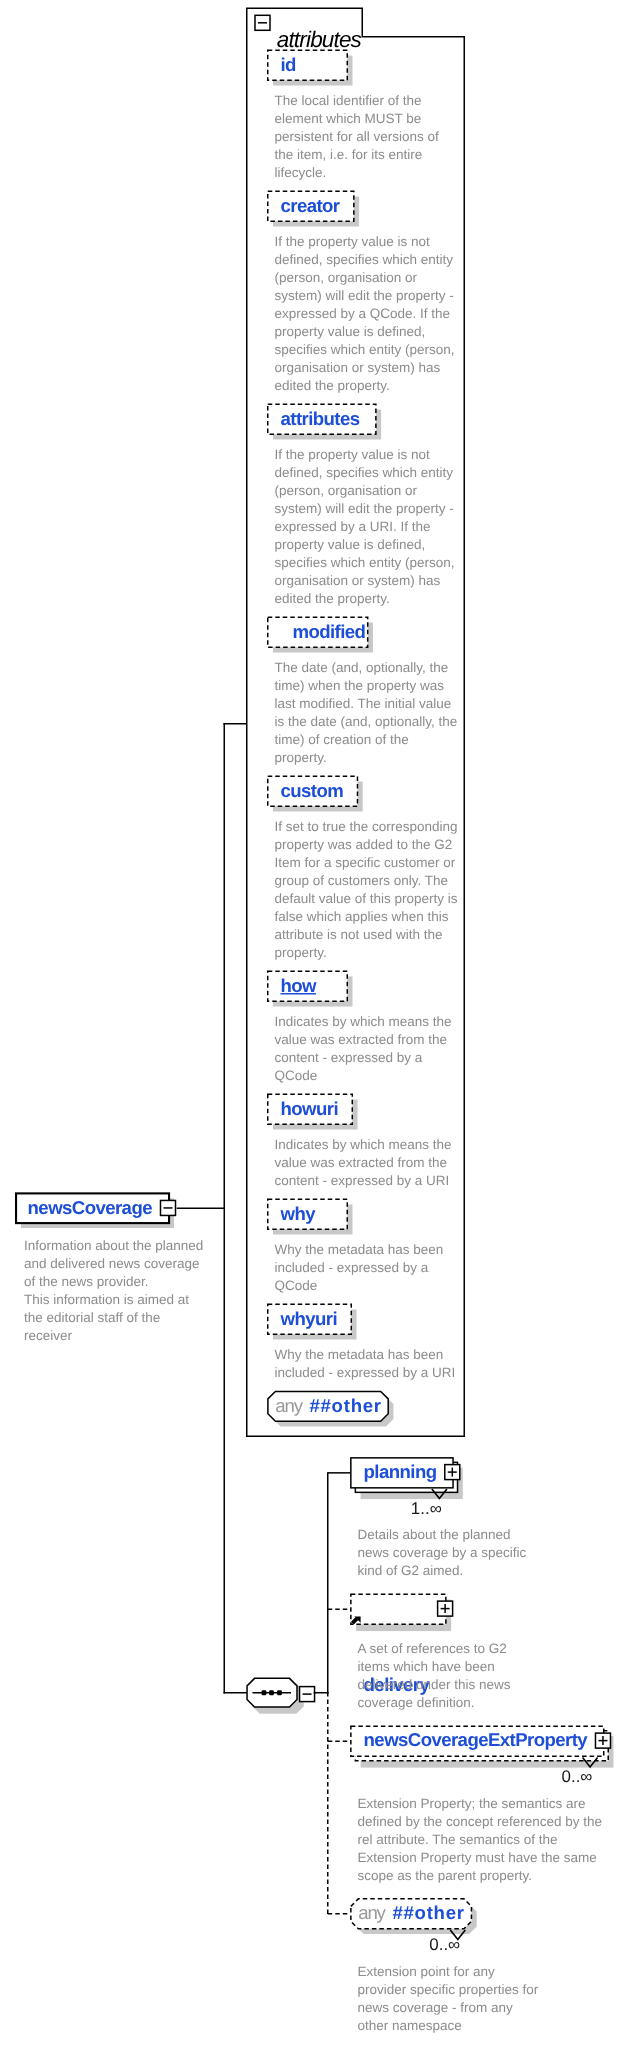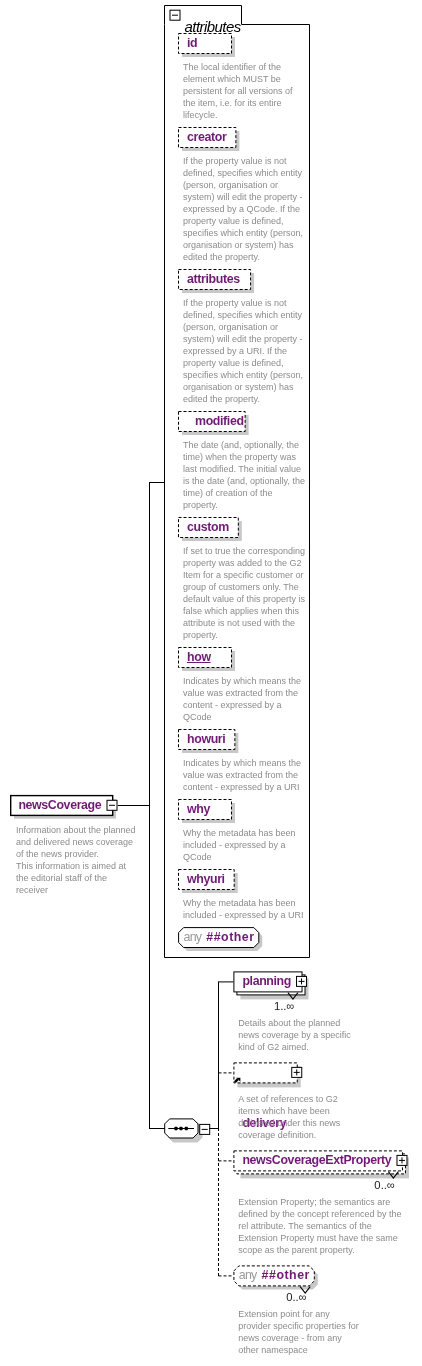--- a/index.html
+++ b/index.html
@@ -3,21 +3,21 @@
 <meta charset="utf-8">
 <title>newsCoverage</title>
 <style>
   html,body{margin:0;padding:0;background:#fff;}
   body{width:422px;height:1366px;position:relative;overflow:hidden;
        font-family:"Liberation Sans",sans-serif;}
   #stage{position:absolute;left:0;top:0;width:422px;height:1366px;}
   svg.layer{position:absolute;left:0;top:0;width:422px;height:1366px;overflow:visible;}
   .doc{position:absolute;color:#8c8c8c;font-size:9px;line-height:12px;
        letter-spacing:0.0px;white-space:pre;}
-  .nm{position:absolute;font-weight:bold;font-size:12.4px;letter-spacing:-0.38px;color:#701a75;
+  .nm{position:absolute;font-weight:bold;font-size:12.4px;letter-spacing:-0.38px;color:#1d4ed8;
       white-space:nowrap;line-height:20px;}
   .anyw{position:absolute;font-size:12.4px;letter-spacing:-0.75px;color:#9a9a9a;white-space:nowrap;line-height:20px;}
   .nm.hash{letter-spacing:0.5px;}
   .occ{position:absolute;font-size:11.3px;color:#1a1a1a;white-space:nowrap;line-height:11px;}
   .grplabel{position:absolute;font-style:italic;font-size:15px;letter-spacing:-0.55px;color:#000;line-height:13px;margin-top:12px;}
 </style>
 </head>
 <body>
 
 <div id="stage">

